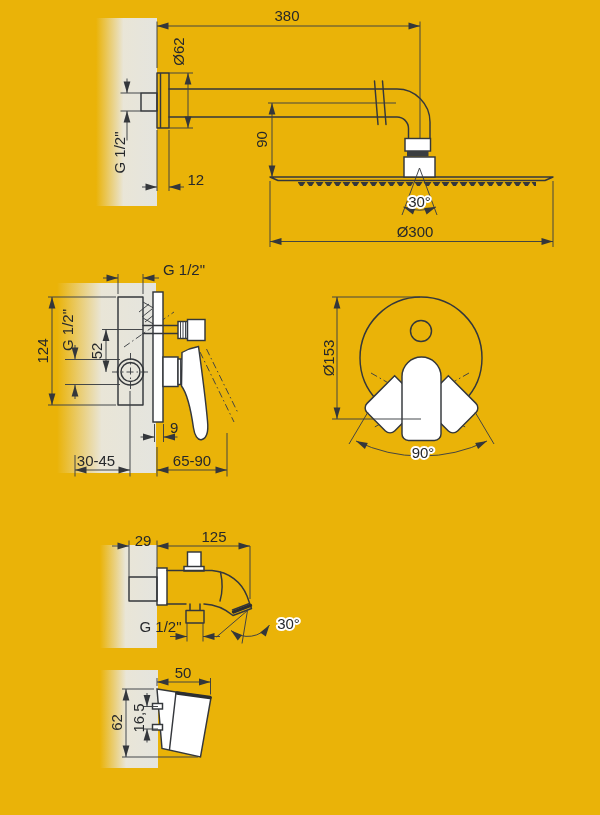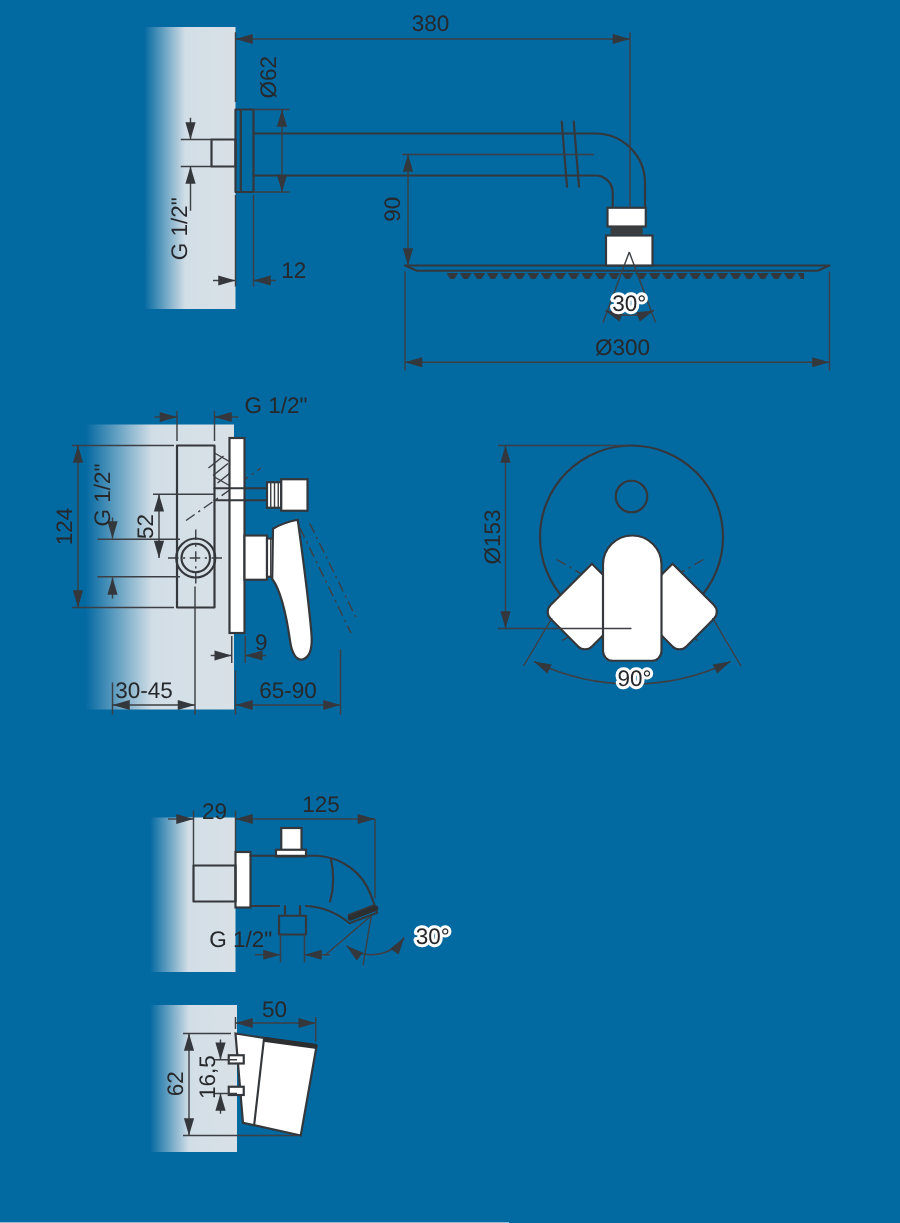--- a/index.html
+++ b/index.html
@@ -1,16 +1,16 @@
 <!DOCTYPE html>
 <html><head>
 <meta charset="utf-8">
 <style>
   html,body{margin:0;padding:0;background:#ffffff;}
-  #stage{position:relative;width:600px;height:815px;background:#0369a1;overflow:hidden;}
+  #stage{position:relative;width:600px;height:815px;background:#eab308;overflow:hidden;}
   svg{display:block;}
   text{font-family:"Liberation Sans",sans-serif;font-size:15px;fill:#26282b;}
   .s{stroke:#34373b;stroke-width:1.45;fill:none;stroke-linejoin:round;stroke-linecap:round;}
   .f{stroke:#34373b;stroke-width:1.45;fill:#ffffff;}
   .x{stroke:#3c3f43;stroke-width:0.95;fill:none;}
   .c{stroke:#3c3f43;stroke-width:0.95;fill:none;stroke-dasharray:7 3 1.5 3;}
   .k{fill:#3a3d40;stroke:none;}
   .b{stroke:#2c2e30;stroke-width:3.4;fill:none;stroke-linecap:round;}
   .halo{paint-order:stroke;stroke:#ffffff;stroke-width:4px;stroke-linejoin:round;}
 </style>

